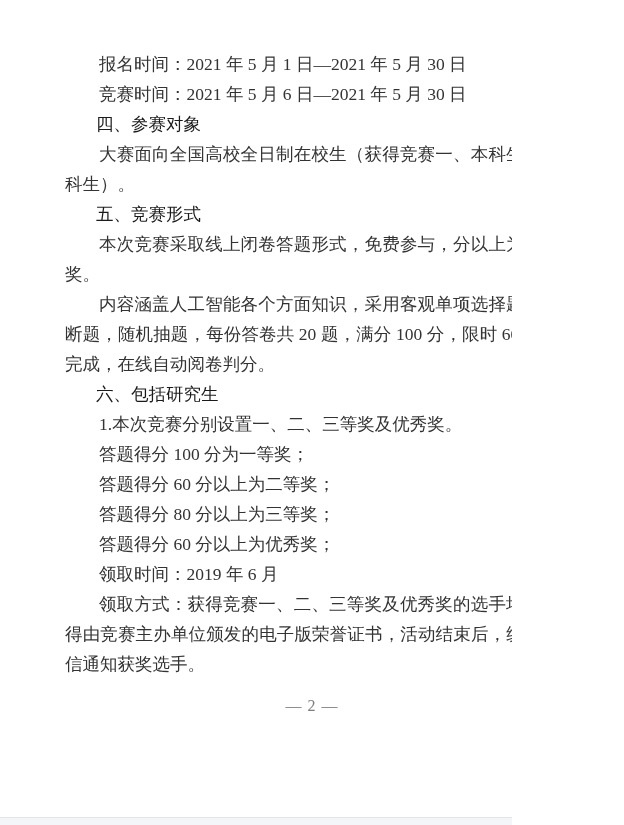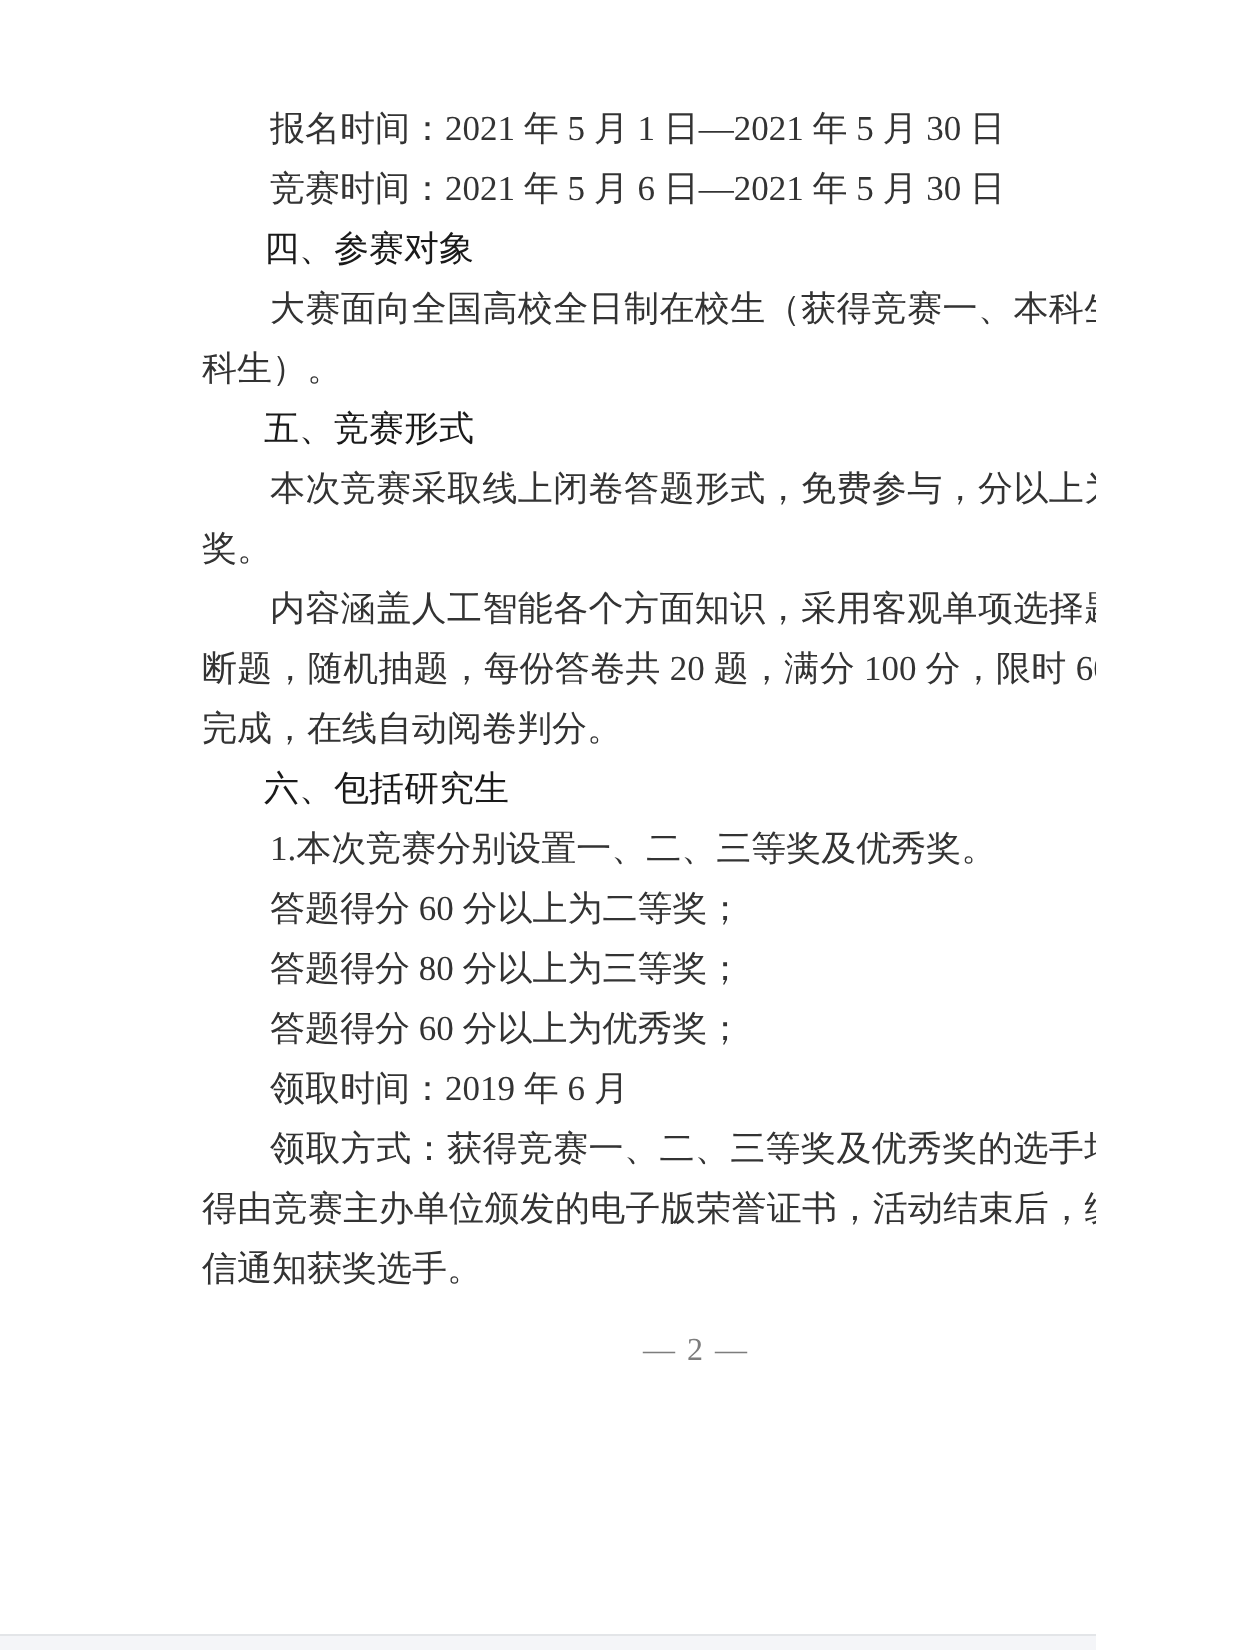--- a/index.html
+++ b/index.html
@@ -7,21 +7,20 @@
     padding: 0;
     background: #ffffff;
   }
   .page {
     position: relative;
     width: 512px;
     height: 825px;
     background: #ffffff;
     overflow: hidden;
     font-family: "Liberation Serif", "DejaVu Serif", serif;
-    padding-left: 36px;
   }
   .content {
     box-sizing: content-box;
     padding: 49px 0 0 65px;
     width: 494px;
   }
   .content p {
     margin: 0;
     font-size: 17.5px;
     line-height: 30px;
@@ -69,20 +68,21 @@
   <div class="content">
     <p class="body">报名时间：2021 年 5 月 1 日—2021 年 5 月 30 日</p>
     <p class="body">竞赛时间：2021 年 5 月 6 日—2021 年 5 月 30 日</p>
     <p class="heading">四、参赛对象</p>
     <p class="body">大赛面向全国高校全日制在校生（获得竞赛一、本科生和专科生）。</p>
     <p class="heading">五、竞赛形式</p>
     <p class="body">本次竞赛采取线上闭卷答题形式，免费参与，分以上为二等奖。</p>
     <p class="body">内容涵盖人工智能各个方面知识，采用客观单项选择题和判断题，随机抽题，每份答卷共 20 题，满分 100 分，限时 60 分钟完成，在线自动阅卷判分。</p>
     <p class="heading">六、包括研究生</p>
     <p class="body">1.本次竞赛分别设置一、二、三等奖及优秀奖。</p>
+    <p class="body">答题得分 100 分为一等奖；</p>
     <p class="body">答题得分 60 分以上为二等奖；</p>
     <p class="body">答题得分 80 分以上为三等奖；</p>
     <p class="body">答题得分 60 分以上为优秀奖；</p>
     <p class="body">领取时间：2019 年 6 月</p>
     <p class="body">领取方式：获得竞赛一、二、三等奖及优秀奖的选手均可获得由竞赛主办单位颁发的电子版荣誉证书，活动结束后，统一短信通知获奖选手。</p>
   </div>
 
   <div class="page-number">— 2 —</div>
 
   <div class="edge-strip"></div>

